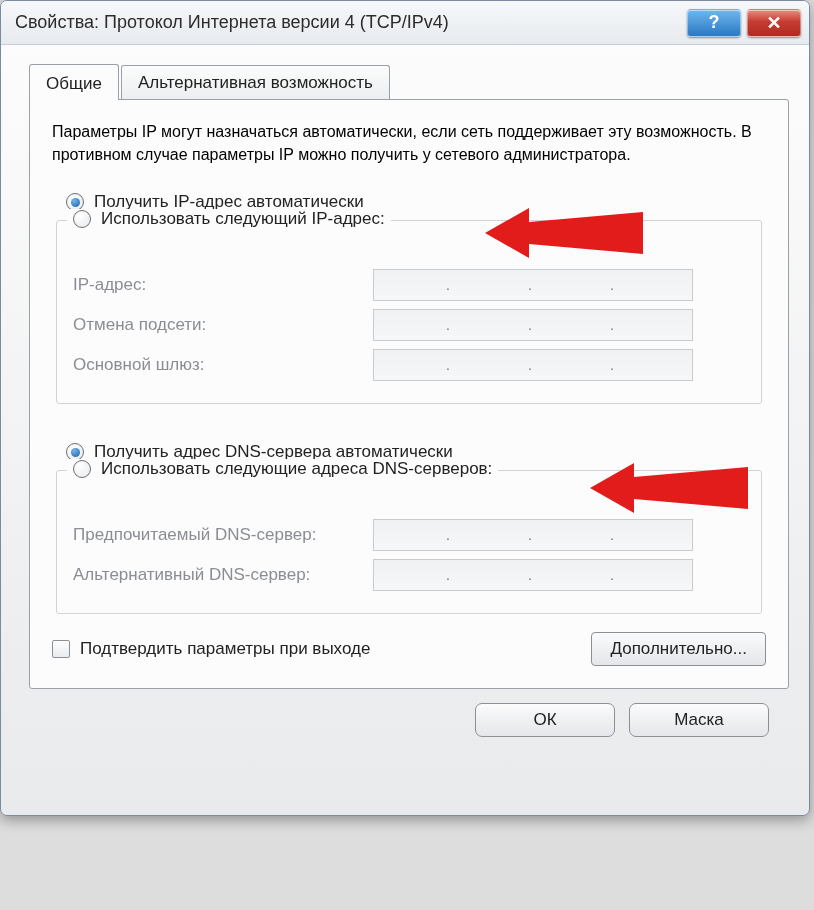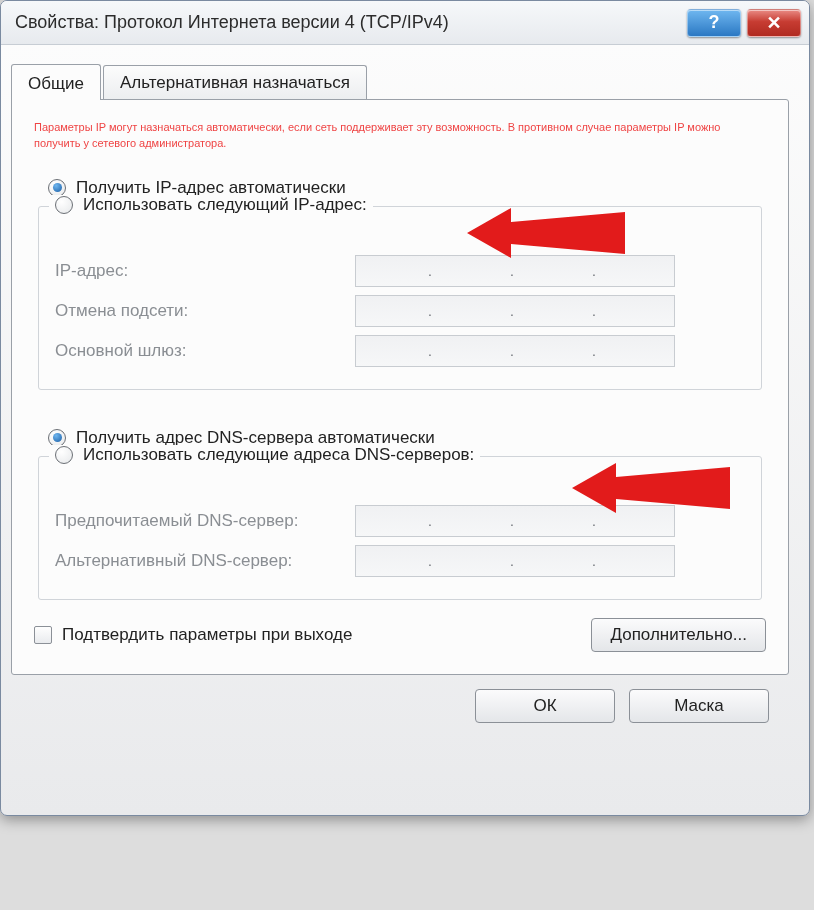--- a/index.html
+++ b/index.html
@@ -56,21 +56,21 @@
     font-size: 18px;
   }
   .winbtn.close {
     background: linear-gradient(#e98a84, #c73c32 45%, #b02a20);
     color: #fff;
     font-size: 18px;
     font-weight: bold;
   }
   
   .client {
-    padding: 18px 20px 16px 10px;
+    padding: 18px 20px 16px 28px;
   }
   
   .tabstrip {
     display: flex;
     align-items: flex-end;
     position: relative;
     z-index: 2;
   }
   .tab {
     padding: 7px 16px 6px 16px;
@@ -90,23 +90,23 @@
   }
   .tabpanel {
     border: 1px solid #9aa0a8;
     background: #fcfcfc;
     border-radius: 0 3px 3px 3px;
     padding: 20px 22px 22px 22px;
     position: relative;
     z-index: 1;
   }
   .hint {
-    font-size: 11px;
+    font-size: 16px;
     line-height: 1.45;
-    color: #ef4444;
+    color: #000000;
     margin-bottom: 26px;
   }
   .radio-row {
     display: flex;
     align-items: center;
     margin: 6px 0 8px 14px;
     font-size: 17px;
     color: #222;
   }
   .radio {
@@ -204,21 +204,21 @@
     justify-content: center;
     min-width: 100px;
   }
   
   .dialog-buttons {
     display: flex;
     justify-content: flex-end;
     gap: 14px;
     padding: 14px 20px 8px 0;
   }
-  .dialog-buttons .btn { min-width: 140px; }
+  .dialog-buttons .btn { min-width: 140px; border-radius: 7px; }
   
   .arrow {
     position: absolute;
     pointer-events: none;
   }
   .arrow svg { display: block; }
 </style>
 </head>
 <body>
 
@@ -231,21 +231,21 @@
       </div>
     <div class="winbtn close">
         <span>✕</span>
       </div>
   </div>
 
   <div class="client">
 
     <div class="tabstrip">
       <div class="tab active">Общие</div>
-      <div class="tab">Альтернативная назначаться</div>
+      <div class="tab">Альтернативная возможность</div>
     </div>
 
     <div class="tabpanel">
 
       <div class="hint">Параметры IP могут назначаться автоматически, если сеть поддерживает эту возможность. В противном случае параметры IP можно получить у сетевого администратора.</div>
 
       <div class="radio-row">
         <span class="radio checked"></span>
         <span>Получить IP-адрес автоматически</span>
       </div>

